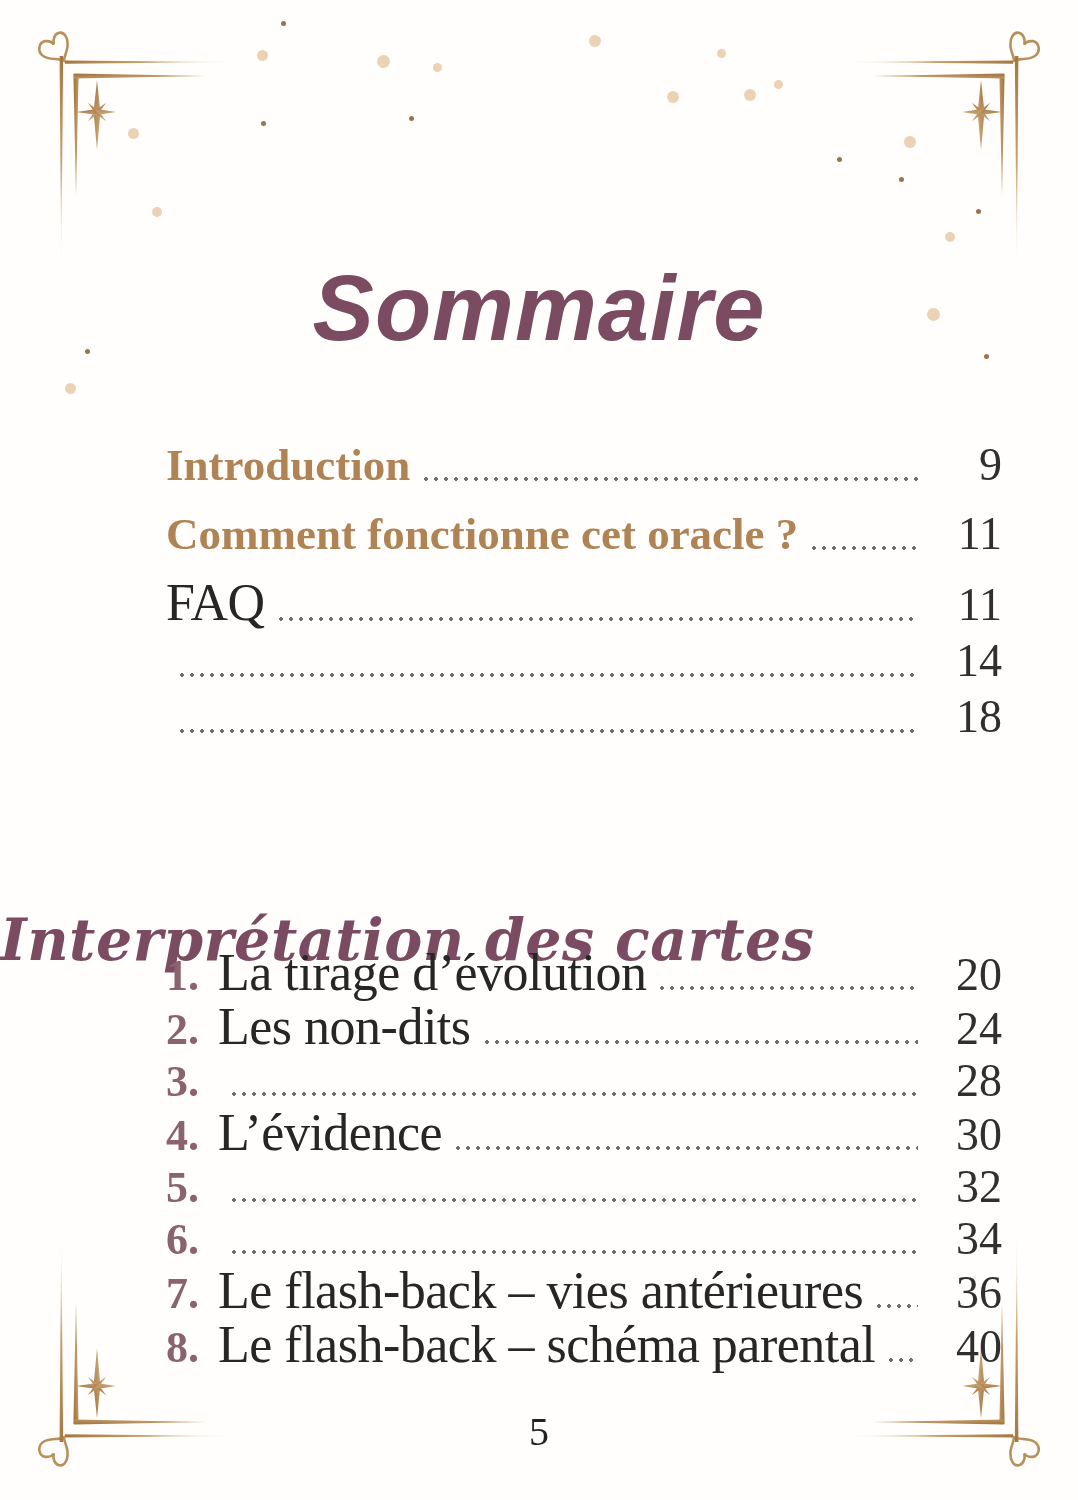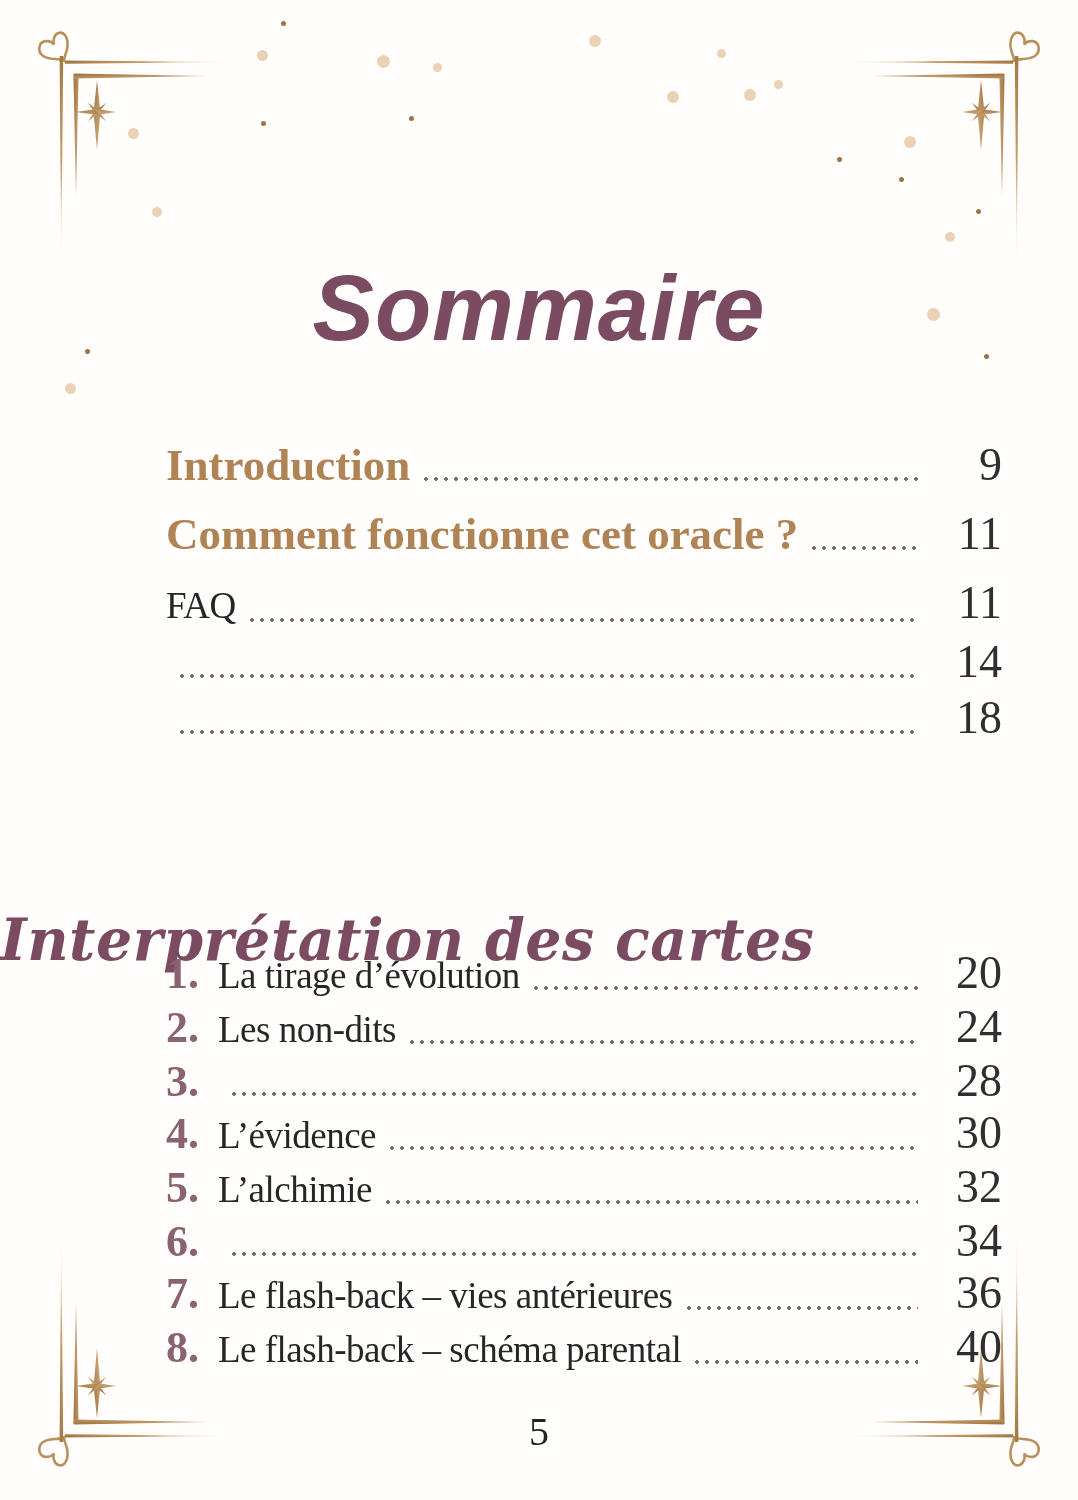--- a/index.html
+++ b/index.html
@@ -51,21 +51,21 @@
   .toc { position: absolute; left: 122px; width: 836px; margin-left: 44px; }
   #front-matter { top: 438px; }
   #card-list    { top: 948px; }
 
   .row { display: flex; align-items: baseline; line-height: 54px; }
   #front-matter .row.normal { margin-bottom: 2px; }
   #front-matter .row.strong { margin-bottom: 15px; }
   #card-list .row { line-height: 50px; margin-bottom: 1px; }
 
   .label {
-    font-size: 37px; color: var(--ink, #262626);
+    font-size: 52px; color: var(--ink, #262626);
     letter-spacing: -0.5px; white-space: nowrap;
   }
   .row.strong .label {
     color: var(--gold, #b08355);
     font-weight: bold; font-size: 45px; letter-spacing: 0;
   }
   .num {
     min-width: 46px; margin-right: 6px;
     font-size: 44px; font-weight: bold;
     color: var(--rose, #8a6270);
@@ -223,21 +223,20 @@
 
       <div class="row">
         <span class="num">4.</span>
         <span class="label">L’évidence</span>
         <span class="leader"></span>
         <span class="pnum">30</span>
       </div>
 
       <div class="row">
         <span class="num">5.</span>
-        <span class="label">L’alchimie</span>
         <span class="leader"></span>
         <span class="pnum">32</span>
       </div>
 
       <div class="row">
         <span class="num">6.</span>
         <span class="leader"></span>
         <span class="pnum">34</span>
       </div>
 

